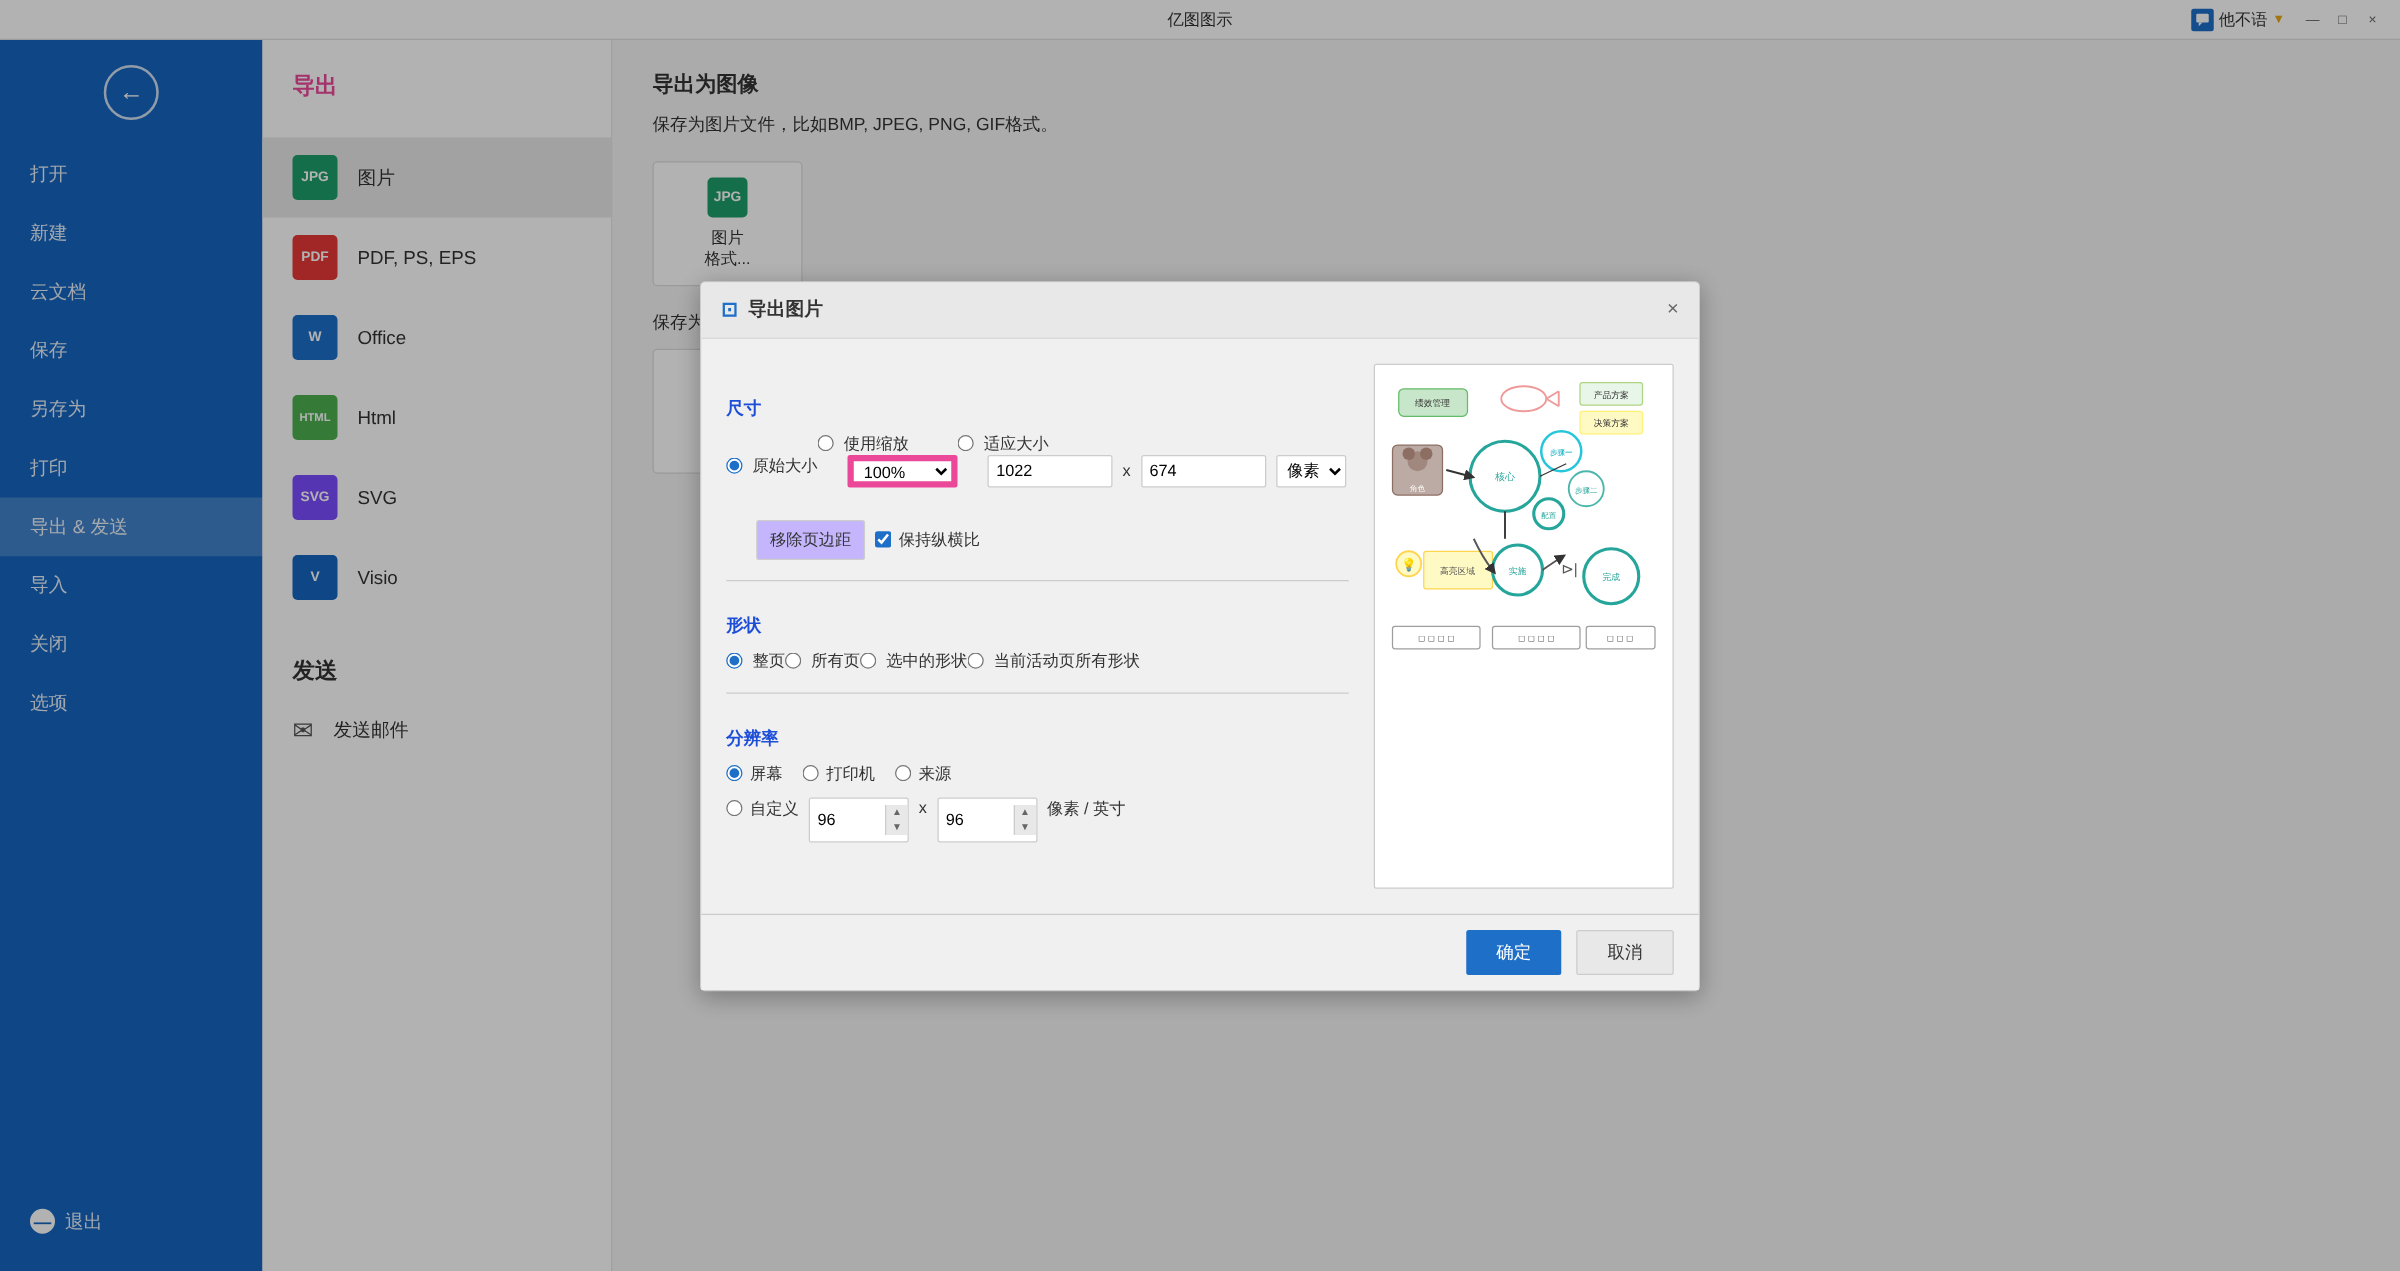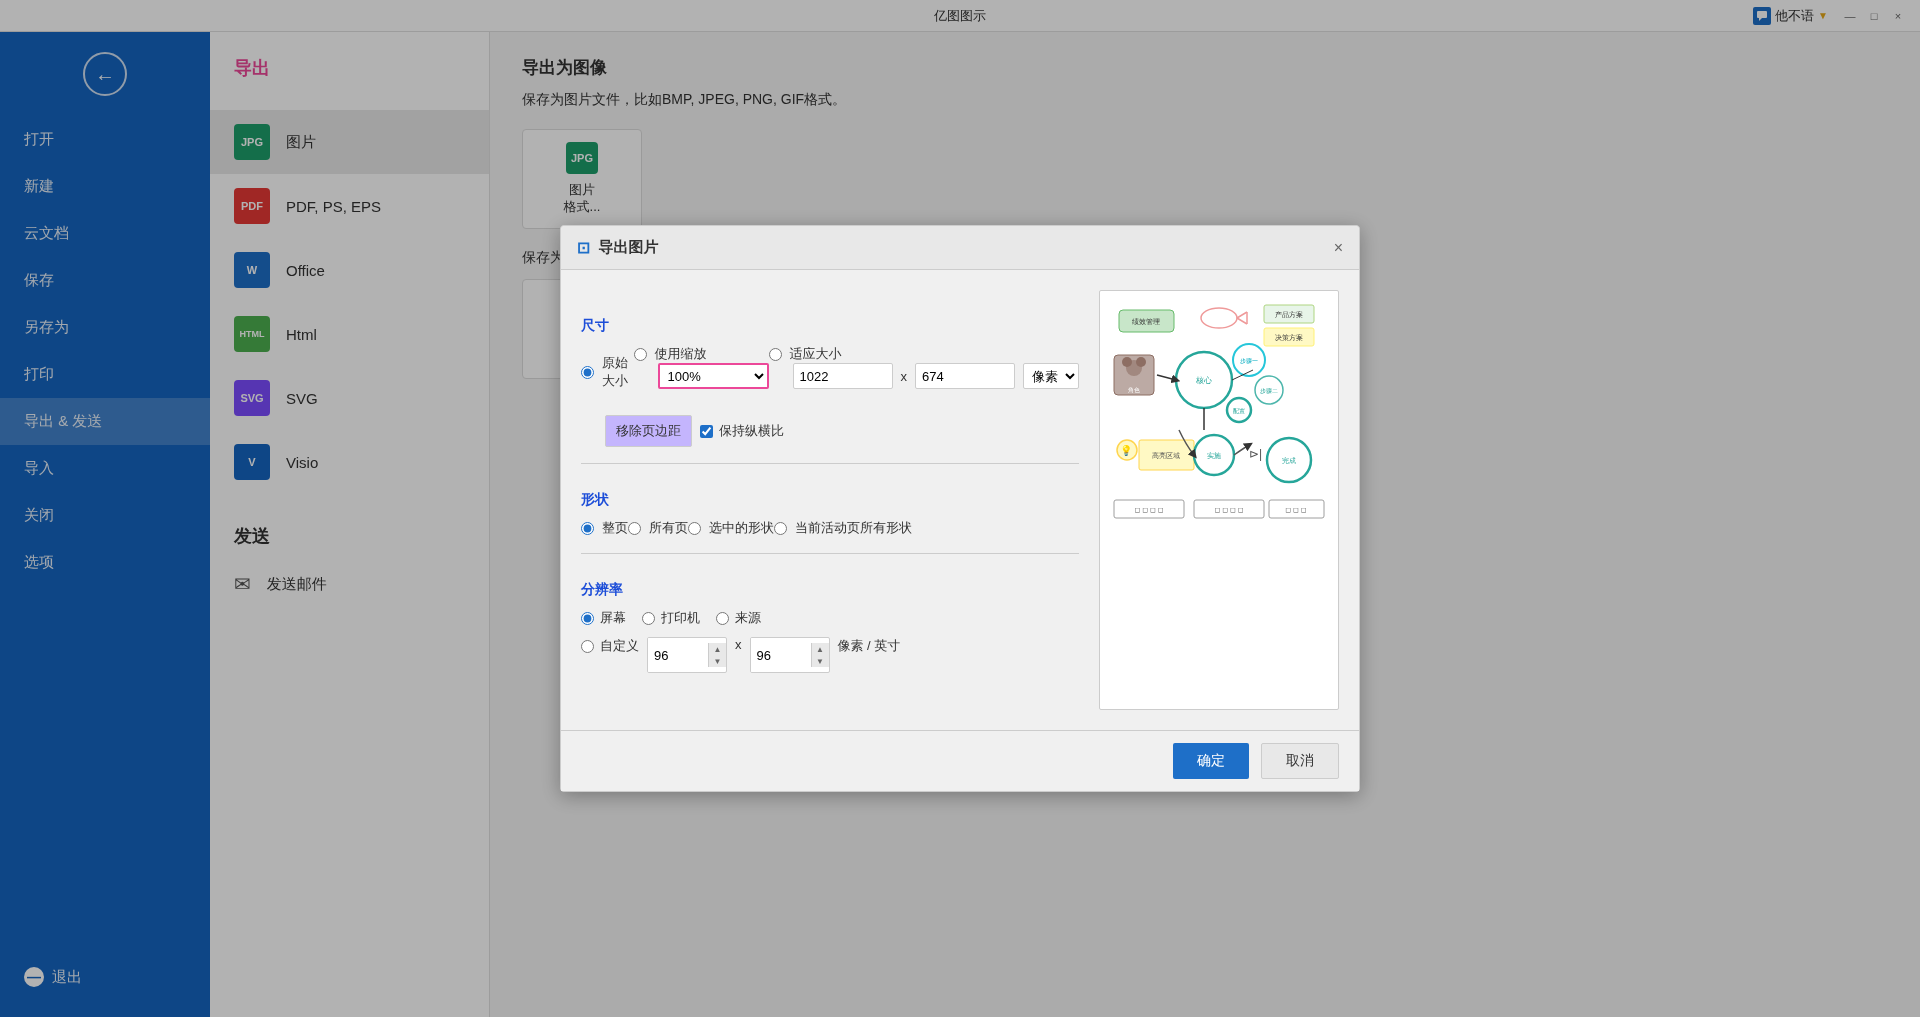--- a/index.html
+++ b/index.html
@@ -232,22 +232,22 @@
     .remove-margin-btn {
       height: 32px; padding: 0 10px;
       background: #c4b5fd; border: 1px solid #ccc; border-radius: 2px;
       font-size: 13px; cursor: pointer; color: #333;
     }
     .checkbox-item { display: flex; align-items: center; gap: 6px; font-size: 13px; color: #333; }
     .checkbox-input { accent-color: #1e6fc8; }
     .divider { height: 1px; background: #ccc; margin: 12px 0; }
     .scale-row { display: flex; align-items: center; gap: 8px; margin-left: 24px; }
     .scale-select {
-      width: 111px; height: 26px;
-      border: 2px solid #ec4899; border-radius: 2px;
+      width: 88px; height: 26px;
+      border: 5px solid #ec4899; border-radius: 2px;
       font-size: 13px; background: white; padding: 0 4px;
     }
     .resolution-row { display: flex; gap: 16px; margin-bottom: 10px; }
     .resolution-option { display: flex; align-items: center; gap: 6px; font-size: 13px; color: #333; cursor: pointer; }
     .custom-row { display: flex; align-items: flex-start; gap: 8px; margin-left: 0; }
     .res-input-box {
       display: flex; align-items: center;
       border: 1px solid #ccc; border-radius: 2px; background: white;
       height: 36px; overflow: hidden;
     }

